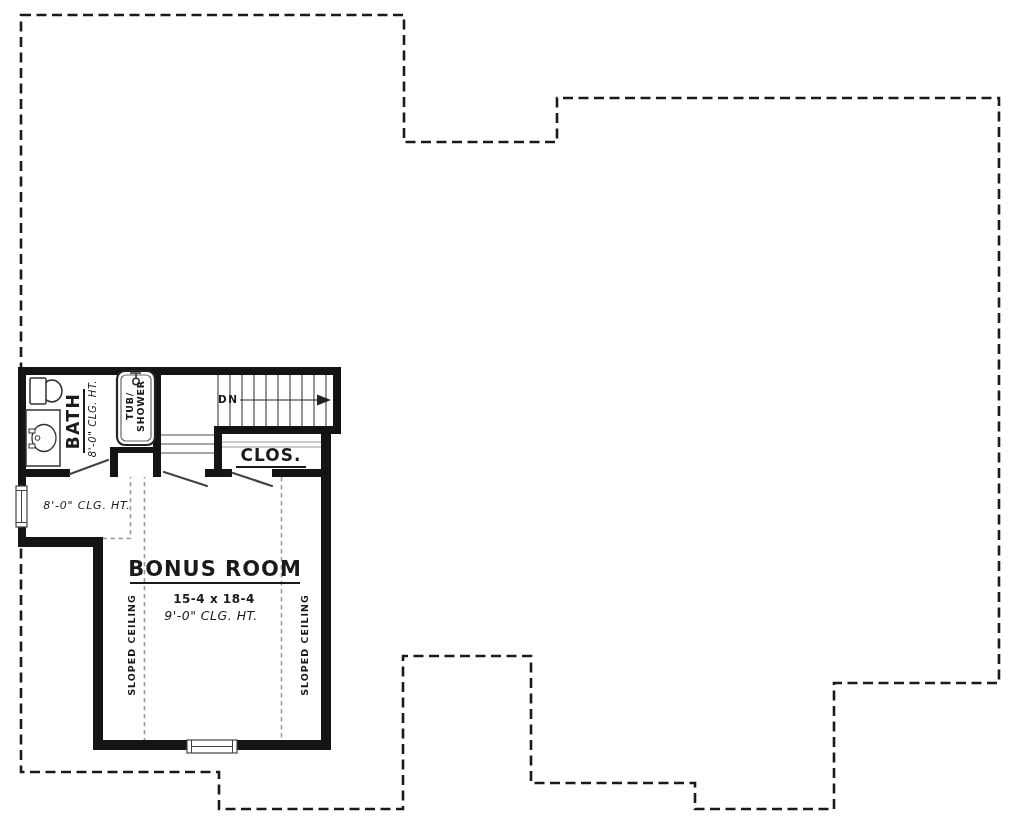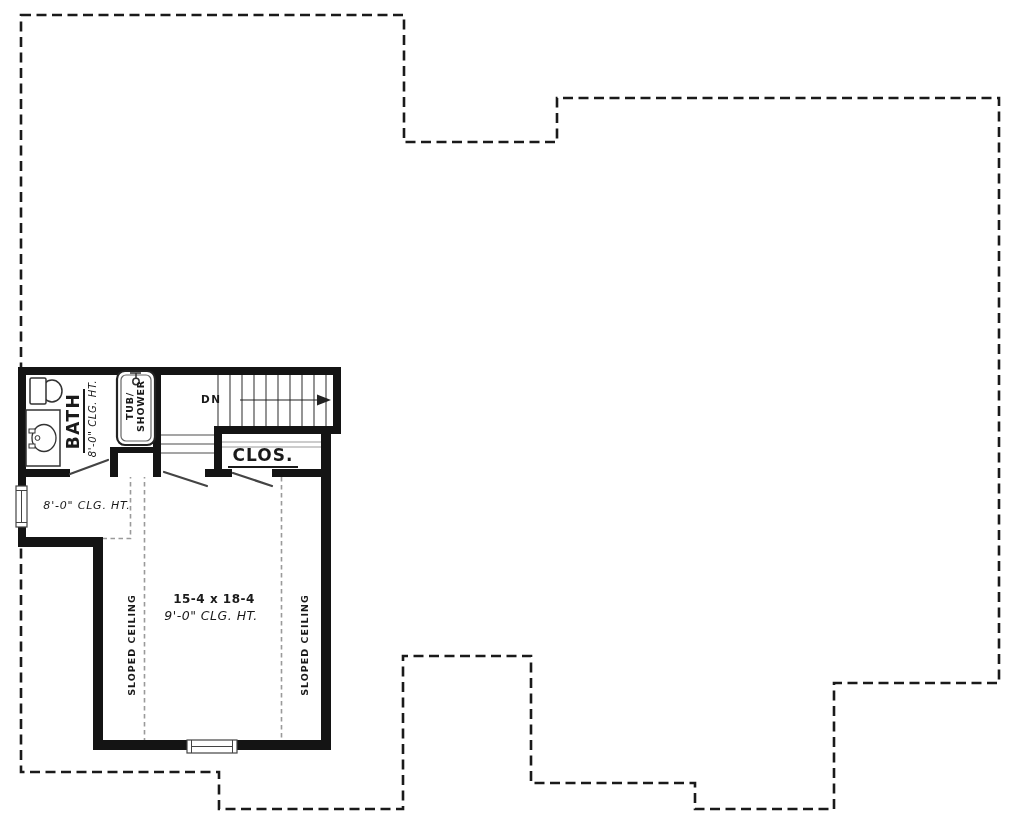--- a/index.html
+++ b/index.html
@@ -22,25 +22,25 @@
   }
   .bath-clg{
     left:49px;top:412px;width:86px;height:13px;
     font-size:10px;font-style:italic;letter-spacing:0.6px;
   }
   .tub-label{
     left:103px;top:394px;width:64px;height:24px;
     font-size:9.5px;font-weight:600;letter-spacing:0.8px;line-height:11px;
   }
   .dn-label{
-    left:201px;top:393px;
+    left:218px;top:393px;
     font-size:10.5px;font-weight:600;letter-spacing:1.5px;
   }
   .clos-label{
-    left:228px;top:444px;width:70px;height:22px;
+    left:236px;top:444px;width:70px;height:22px;
     font-size:17px;font-weight:bold;letter-spacing:1px;
     border-bottom:2px solid #1a1a1a;
   }
   .clg8-label{
     left:27px;top:498px;width:120px;height:14px;
     font-size:11px;font-style:italic;letter-spacing:0.8px;
   }
   .bonus-title{
     left:130px;top:556px;width:170px;height:26px;
     font-size:21px;font-weight:bold;letter-spacing:1px;
@@ -177,19 +177,20 @@
       <div>SHOWER</div>
     </div>
   </div>
 
   <div class="lbl dn-label">DN</div>
 
   <div class="lbl ctr clos-label">CLOS.</div>
 
   <div class="lbl ctr clg8-label">8'-0" CLG. HT.</div>
 
+  <div class="lbl ctr bonus-title">BONUS ROOM</div>
   <div class="lbl ctr bonus-dims">15-4 x 18-4</div>
   <div class="lbl ctr bonus-clg">9'-0" CLG. HT.</div>
 
   <div class="lbl rot ctr sloped-left">SLOPED CEILING</div>
   <div class="lbl rot ctr sloped-right">SLOPED CEILING</div>
 
 </div>
 
 </body></html>

